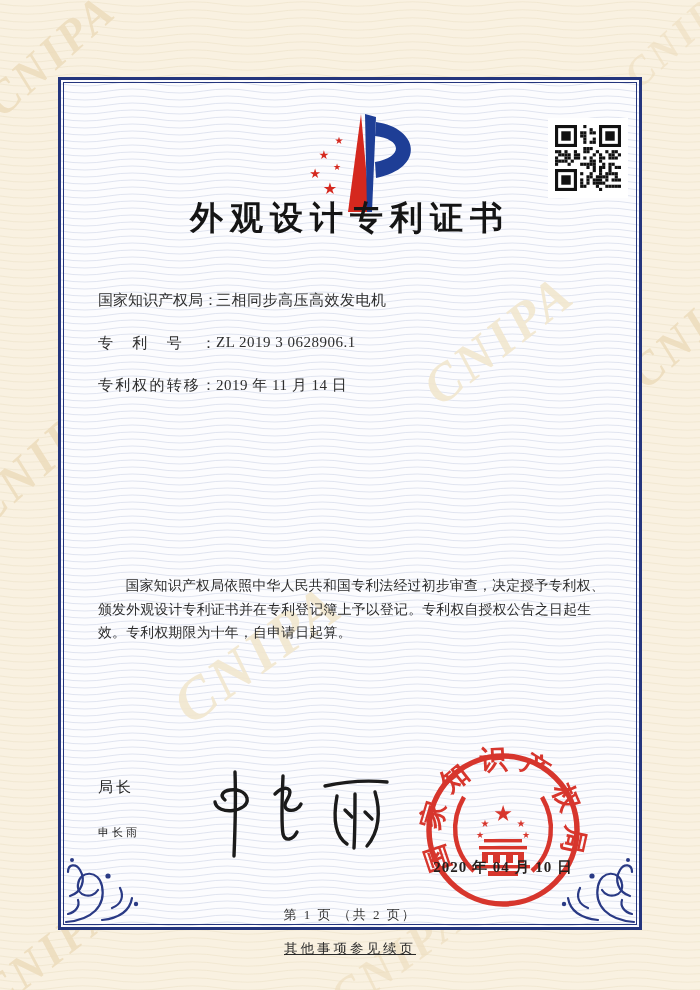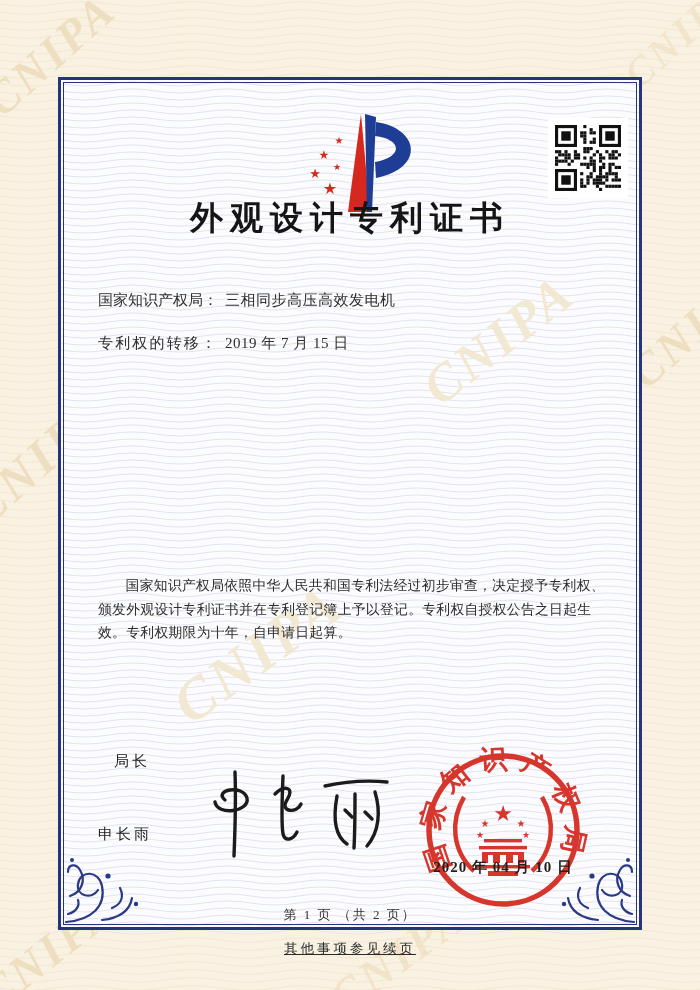--- a/index.html
+++ b/index.html
@@ -28,29 +28,29 @@
   .cert-no{position:absolute;left:37px;top:39px;font-size:14.5px;color:#3b3b3b;letter-spacing:2px;}
   .logo{position:absolute;left:238px;top:32px;}
   .qr{position:absolute;left:487px;top:38px;width:80px;height:80px;background:#fff;
       display:flex;align-items:center;justify-content:center;}
   .title{position:absolute;left:0;top:116px;width:100%;text-align:center;
          font-size:33px;font-weight:bold;color:#151515;letter-spacing:7px;}
 
   .fields{position:absolute;left:37px;top:211px;width:520px;}
   .row{height:24px;margin-bottom:18.5px;font-size:15px;color:#2e2e2e;white-space:nowrap;}
   .lbl{display:inline-block;width:118px;text-align:justify;text-align-last:justify;vertical-align:top;}
-  .val{margin-left:9px;letter-spacing:.5px;}
+  .val{letter-spacing:.5px;}
   .grant2{position:absolute;left:275px;top:0;}
 
   .body-text{position:absolute;left:37px;top:494px;width:514px;font-size:13.8px;
              line-height:23.6px;color:#2c2c2c;}
   .body-text p{margin:0;text-indent:2em;letter-spacing:.3px;}
 
-  .signer-title{position:absolute;left:37px;top:672px;font-size:15px;color:#222;letter-spacing:3px;margin-left:16px;}
-  .signer-name{position:absolute;left:37px;top:745px;font-size:15px;color:#222;letter-spacing:3px;}
+  .signer-title{position:absolute;left:37px;top:698px;font-size:15px;color:#222;letter-spacing:3px;}
+  .signer-name{position:absolute;left:37px;top:745px;font-size:11px;color:#222;letter-spacing:3px;}
   .signature{position:absolute;left:130px;top:680px;}
 
   .seal{position:absolute;left:347px;top:655px;}
   .seal-date{position:absolute;left:367px;top:778px;width:150px;text-align:center;
              font-size:15px;color:#241f1d;letter-spacing:1px;font-weight:bold;}
 
   .page-info{position:absolute;left:0;top:826px;width:100%;text-align:center;
              font-size:13px;color:#333;letter-spacing:2px;}
   .flourish{position:absolute;z-index:5;}
   .continuation{position:absolute;left:0;top:940px;width:100%;text-align:center;z-index:3;
@@ -467,21 +467,24 @@
           </svg>
       </div>
 
       <div class="title">外观设计专利证书</div>
 
       <div class="fields">
         <div class="row">
           <span class="lbl">国家知识产权局：</span><span class="val">三相同步高压高效发电机</span>
         </div>
         <div class="row">
-          <span class="lbl">专利权的转移：</span><span class="val">2019 年 7 月 15 日</span>
+          <span class="lbl">专利号：</span><span class="val">ZL 2019 3 0628906.1</span>
+        </div>
+        <div class="row">
+          <span class="lbl">专利权的转移：</span><span class="val">2019 年 11 月 14 日</span>
         </div>
       </div>
 
       <div class="body-text">
         <p>国家知识产权局依照中华人民共和国专利法经过初步审查，决定授予专利权、颁发外观设计专利证书并在专利登记簿上予以登记。专利权自授权公告之日起生效。专利权期限为十年，自申请日起算。</p>
       </div>
 
       <div class="signer-title">局长</div>
       <div class="signer-name">申长雨</div>
 

